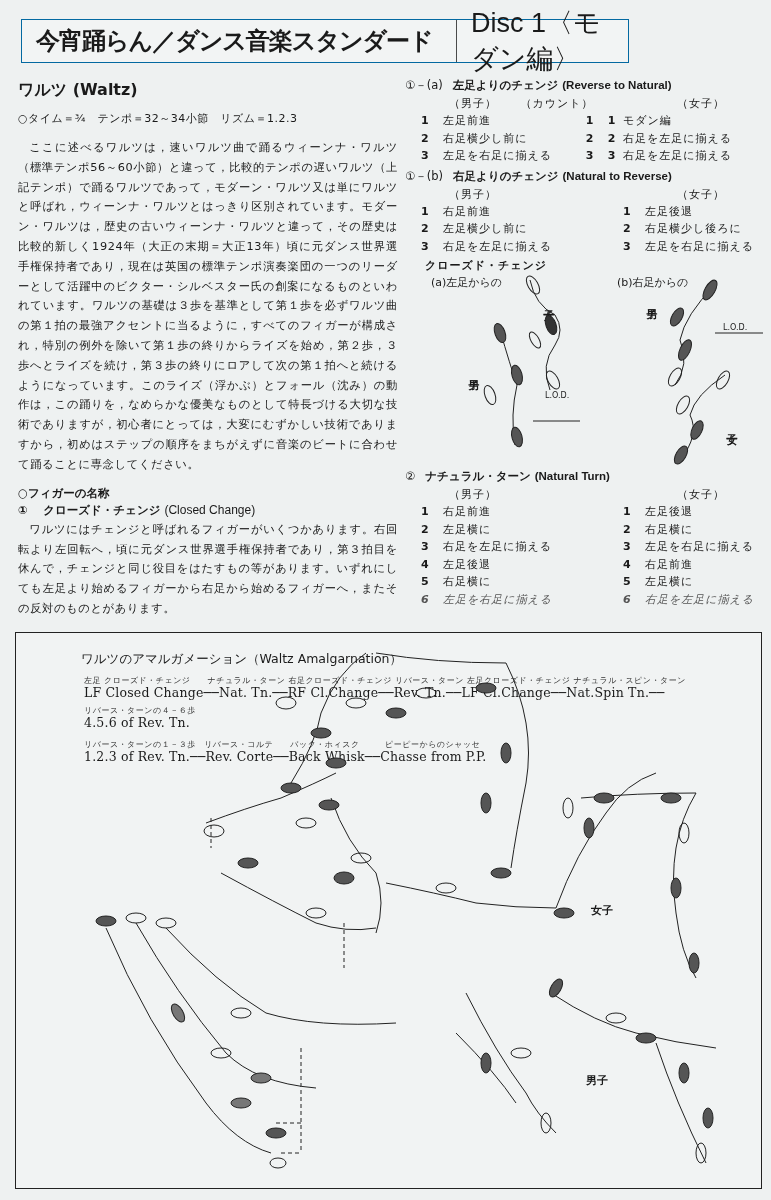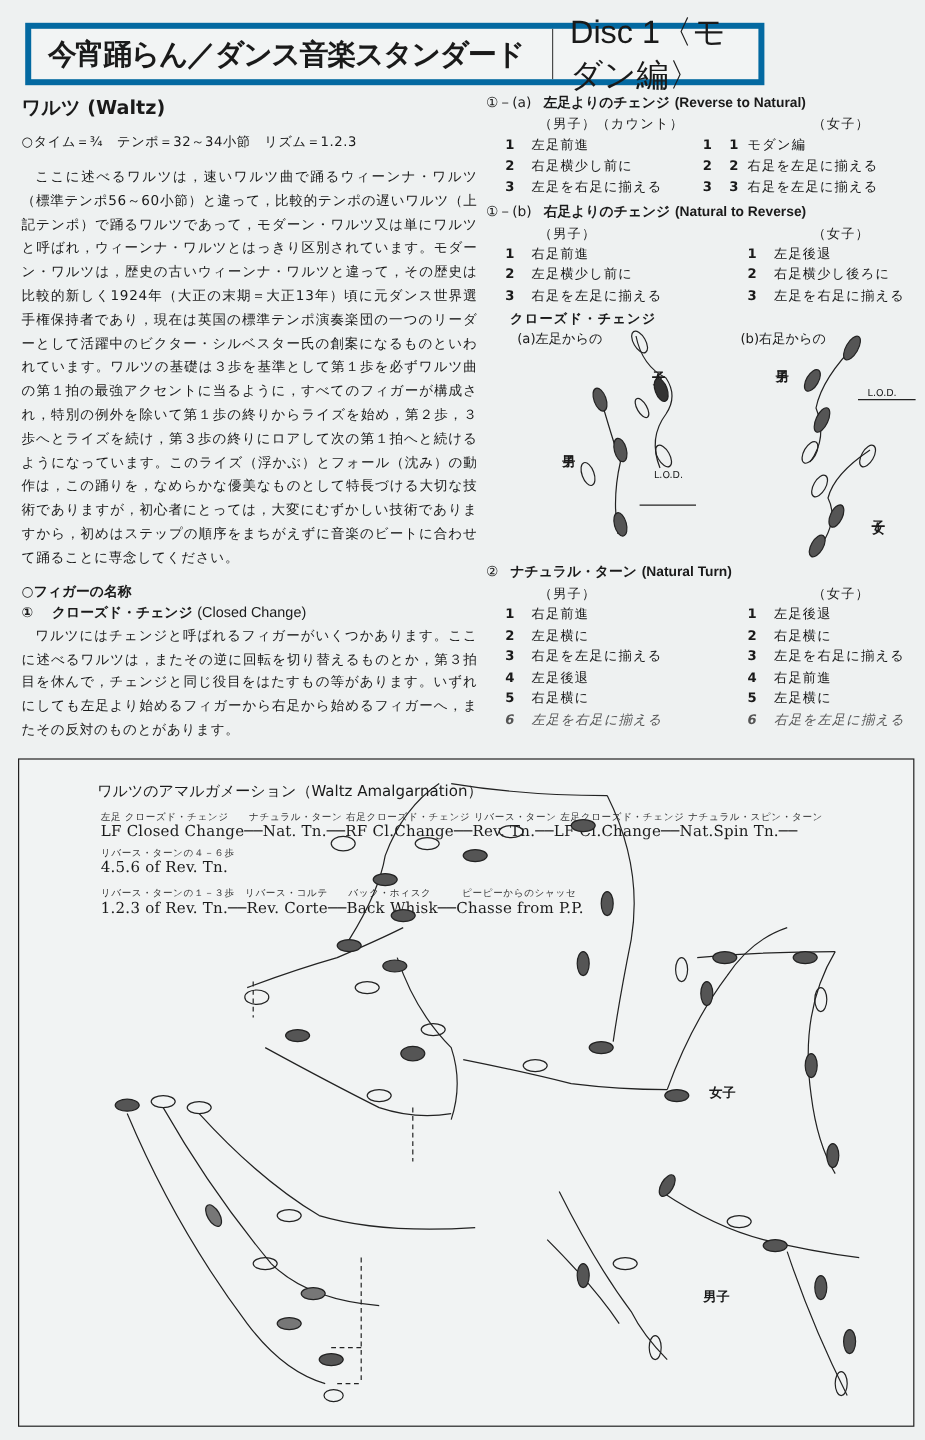--- a/index.html
+++ b/index.html
@@ -5,21 +5,21 @@
   html, body { margin: 0; padding: 0; }
   body {
     width: 771px; height: 1200px; overflow: hidden;
     background: #eef1f1;
     font-family: "DejaVu Sans", sans-serif;
     color: #1a1a1a;
     position: relative;
   }
   .title-box {
     position: absolute; left: 21px; top: 19px; width: 606px; height: 42px;
-    border: 5px solid #0369a1; display: flex; background: #f2f4f4;
+    border: 1px solid #0369a1; display: flex; background: #f2f4f4;
   }
   .title-main {
     width: 420px; border-right: 1px solid #4a4a4a;
     font-family: "DejaVu Serif", serif; font-weight: bold; font-size: 24px;
     display: flex; align-items: center; padding-left: 14px; letter-spacing: -1px;
   }
   .title-disc {
     flex: 1; display: flex; align-items: center; padding-left: 14px;
     font-family: Liberation Sans, sans-serif; font-size: 27px;
   }
@@ -65,33 +65,33 @@
 <div class="left-col">
   <h2 class="sec">ワルツ (Waltz)</h2>
   <div class="meta">○タイム＝¾　テンポ＝32～34小節　リズム＝1.2.3</div>
   <p class="body-text">ここに述べるワルツは，速いワルツ曲で踊るウィーンナ・ワルツ（標準テンポ56～60小節）と違って，比較的テンポの遅いワルツ（上記テンポ）で踊るワルツであって，モダーン・ワルツ又は単にワルツと呼ばれ，ウィーンナ・ワルツとはっきり区別されています。モダーン・ワルツは，歴史の古いウィーンナ・ワルツと違って，その歴史は比較的新しく1924年（大正の末期＝大正13年）頃に元ダンス世界選手権保持者であり，現在は英国の標準テンポ演奏楽団の一つのリーダーとして活躍中のビクター・シルベスター氏の創案になるものといわれています。ワルツの基礎は３歩を基準として第１歩を必ずワルツ曲の第１拍の最強アクセントに当るように，すべてのフィガーが構成され，特別の例外を除いて第１歩の終りからライズを始め，第２歩，３歩へとライズを続け，第３歩の終りにロアして次の第１拍へと続けるようになっています。このライズ（浮かぶ）とフォール（沈み）の動作は，この踊りを，なめらかな優美なものとして特長づける大切な技術でありますが，初心者にとっては，大変にむずかしい技術でありますから，初めはステップの順序をまちがえずに音楽のビートに合わせて踊ることに専念してください。</p>
   <div class="sub-h">○フィガーの名称</div>
   <div class="sub-h2">
     <span>①</span>　
     <span>クローズド・チェンジ</span>
     <span class="en">(Closed Change)</span>
   </div>
-  <p class="body-text" style="margin-top:2px">ワルツにはチェンジと呼ばれるフィガーがいくつかあります。ここに述べるワルツは，またその逆に回転を切り替えるものとか，第３拍目を休んで，チェンジと同じ役目をはたすもの等があります。いずれにしても左足より始めるフィガーから右足から始めるフィガーへ，またその反対のものとがあります。</p>
+  <p class="body-text" style="margin-top:2px">ワルツにはチェンジと呼ばれるフィガーがいくつかあります。右回転より左回転へ，頃に元ダンス世界選手権保持者であり，第３拍目を休んで，チェンジと同じ役目をはたすもの等があります。いずれにしても左足より始めるフィガーから右足から始めるフィガーへ，またその反対のものとがあります。</p>
 </div>
 
 <div class="right-col">
 
   <div class="fig-head">
     <span class="num">①－(a)</span>
     <span>左足よりのチェンジ</span>
     <span class="en">(Reverse to Natural)</span>
   </div>
   <div class="col-labels">
     <span style="width:92px;display:inline-block;text-align:right">（男子）</span>
-    <span style="width:120px;display:inline-block;text-align:left">（カウント）</span>
+    <span style="width:120px;display:inline-block;text-align:center">（カウント）</span>
     <span style="width:108px;display:inline-block;text-align:right">（女子）</span>
   </div>
   <table class="steps">
     <tbody>
         <tr>
           <td class="n">1</td>
           <td class="txt">左足前進</td>
           <td class="n2">1</td>
           <td class="n2">1</td>
           <td>モダン編</td>

